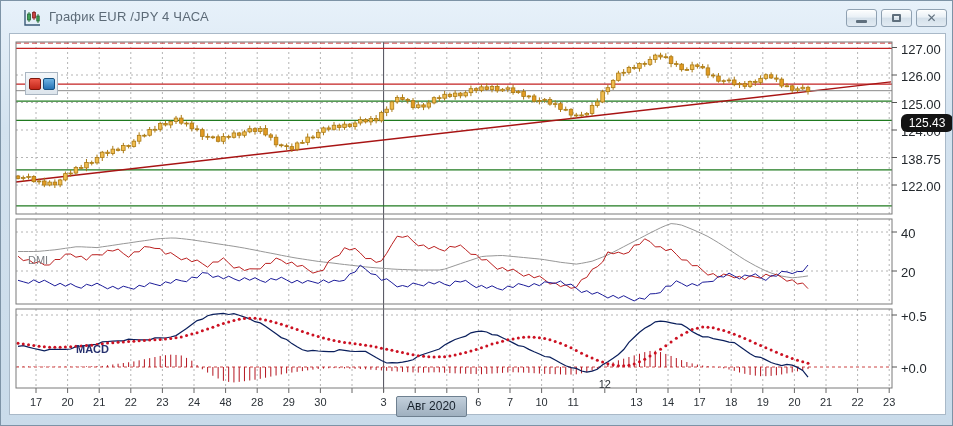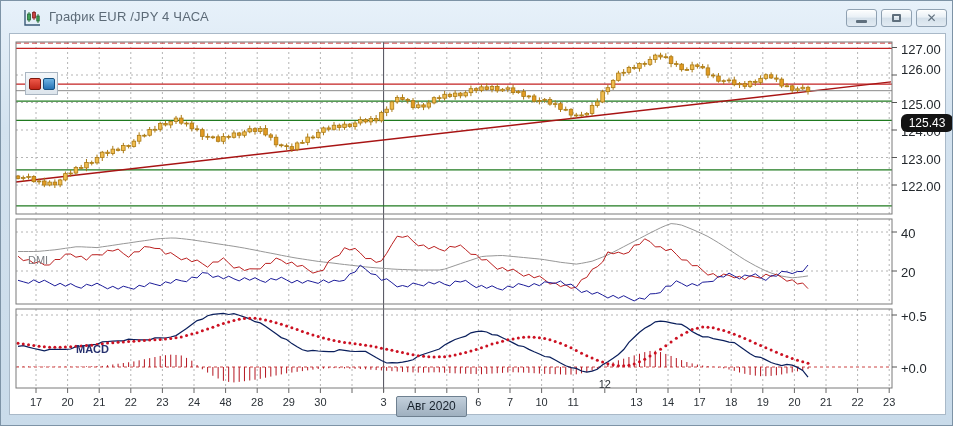--- a/index.html
+++ b/index.html
@@ -825,24 +825,24 @@
         <line x1="890" y1="128" x2="895" y2="128" stroke="#555" stroke-width="1"></line>
         <line x1="890" y1="155.5" x2="895" y2="155.5" stroke="#555" stroke-width="1"></line>
         <line x1="890" y1="183" x2="895" y2="183" stroke="#555" stroke-width="1"></line>
         <line x1="890" y1="230" x2="895" y2="230" stroke="#555" stroke-width="1"></line>
         <line x1="890" y1="269" x2="895" y2="269" stroke="#555" stroke-width="1"></line>
         <line x1="890" y1="313" x2="895" y2="313" stroke="#555" stroke-width="1"></line>
         <line x1="890" y1="365" x2="895" y2="365" stroke="#555" stroke-width="1"></line>
       </svg>
     <div id="labels">
         <span class="axis-label" style="left: 899px; top: 39.5px;">127.00</span>
-        <span class="axis-label" style="left: 899px; top: 60px;">126.00</span>
+        <span class="axis-label" style="left: 899px; top: 67px;">126.00</span>
         <span class="axis-label" style="left: 899px; top: 94.5px;">125.00</span>
         <span class="axis-label" style="left: 899px; top: 122px;">124.00</span>
-        <span class="axis-label" style="left: 899px; top: 149.5px;">123.00</span>
+        <span class="axis-label" style="left: 899px; top: 149.5px;">138.75</span>
         <span class="axis-label" style="left: 899px; top: 177px;">122.00</span>
         <span class="axis-label" style="left: 899px; top: 224px;">40</span>
         <span class="axis-label" style="left: 899px; top: 263px;">20</span>
         <span class="axis-label" style="left: 899px; top: 307px;">+0.5</span>
         <span class="axis-label" style="left: 899px; top: 359px;">+0.0</span>
         <span class="time-label" style="left: 34px; top: 394px;">17</span>
         <span class="time-label" style="left: 65.6px; top: 394px;">20</span>
         <span class="time-label" style="left: 97.2px; top: 394px;">21</span>
         <span class="time-label" style="left: 128.8px; top: 394px;">22</span>
         <span class="time-label" style="left: 160.4px; top: 394px;">23</span>

